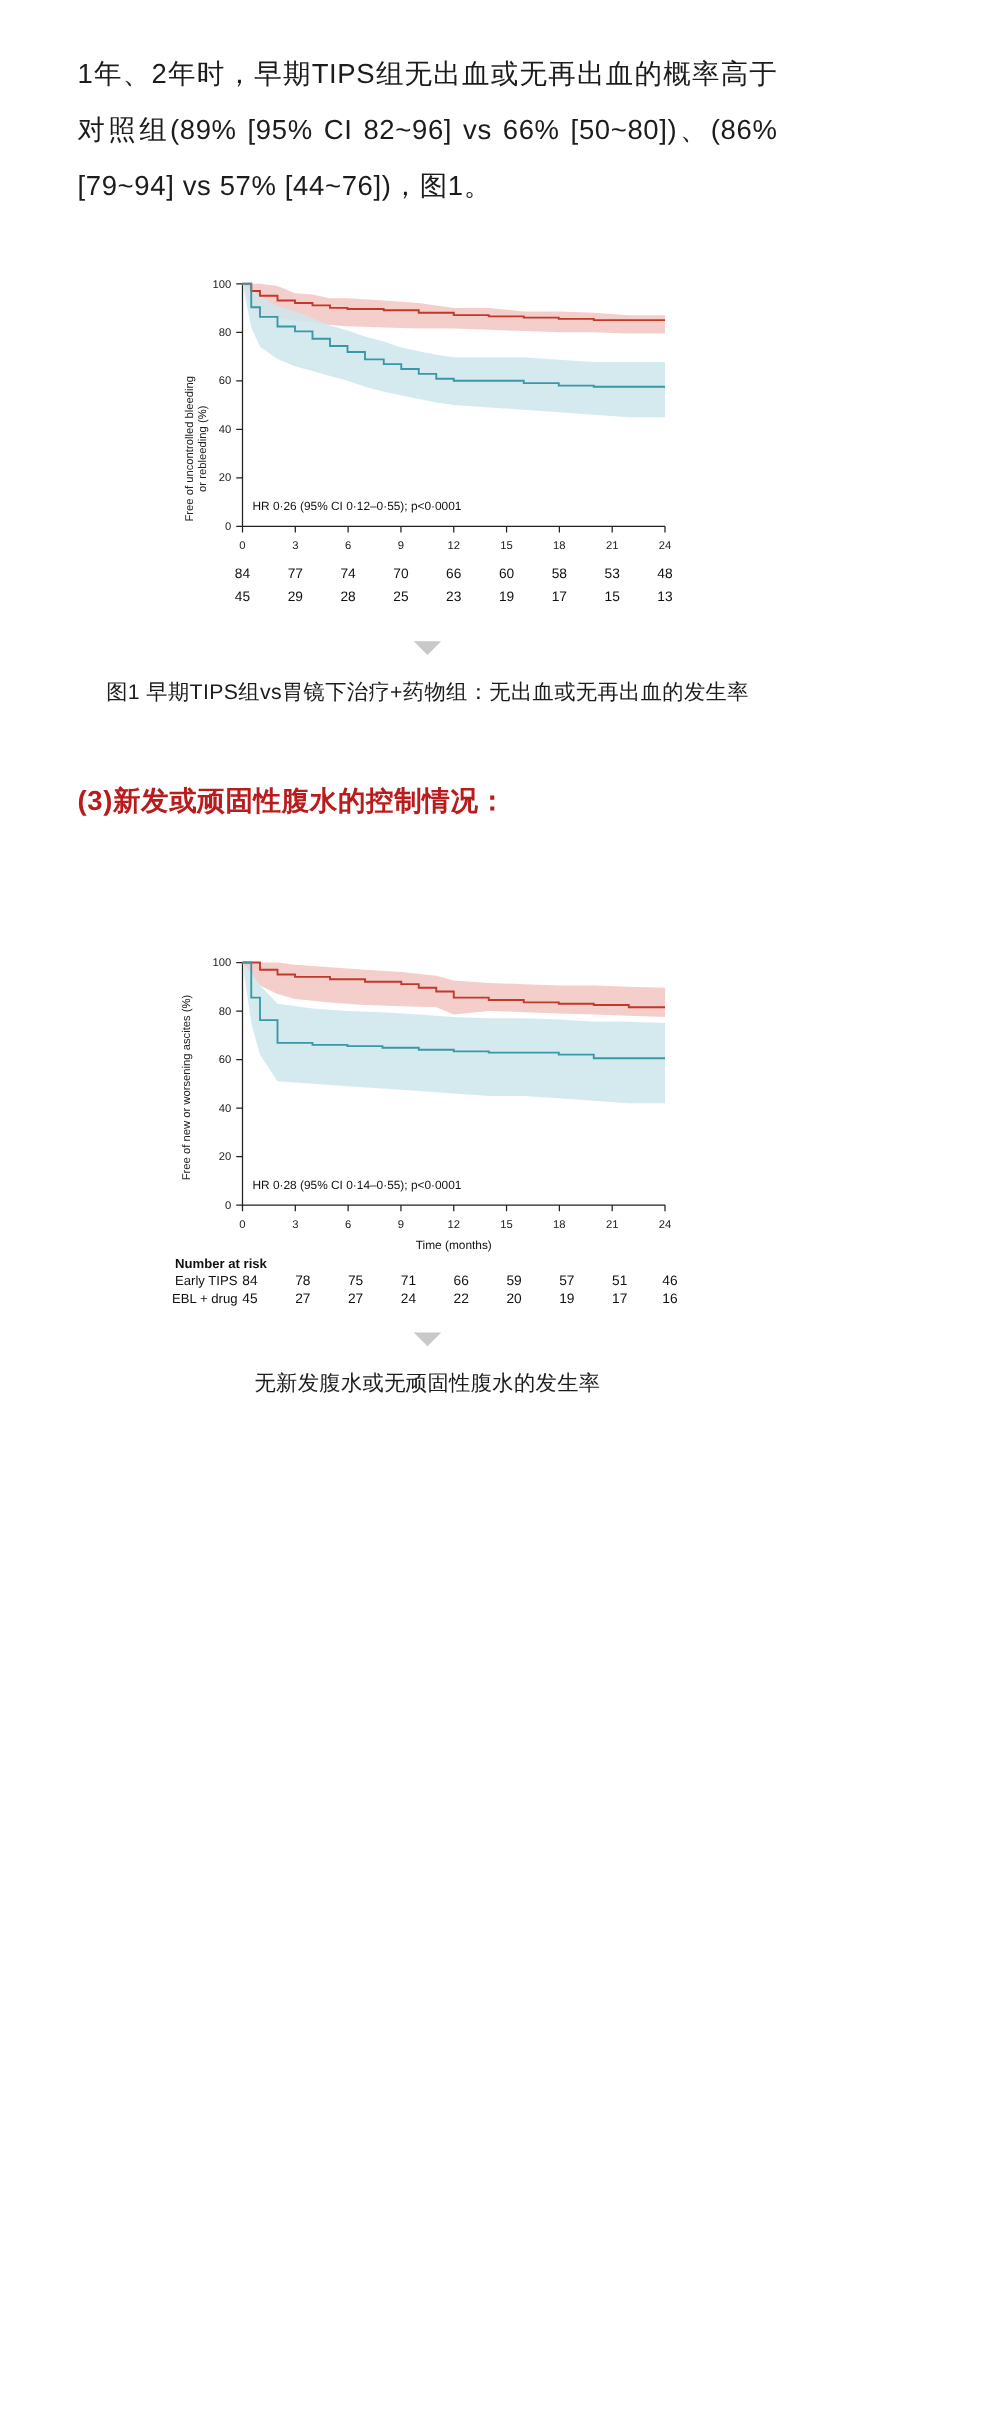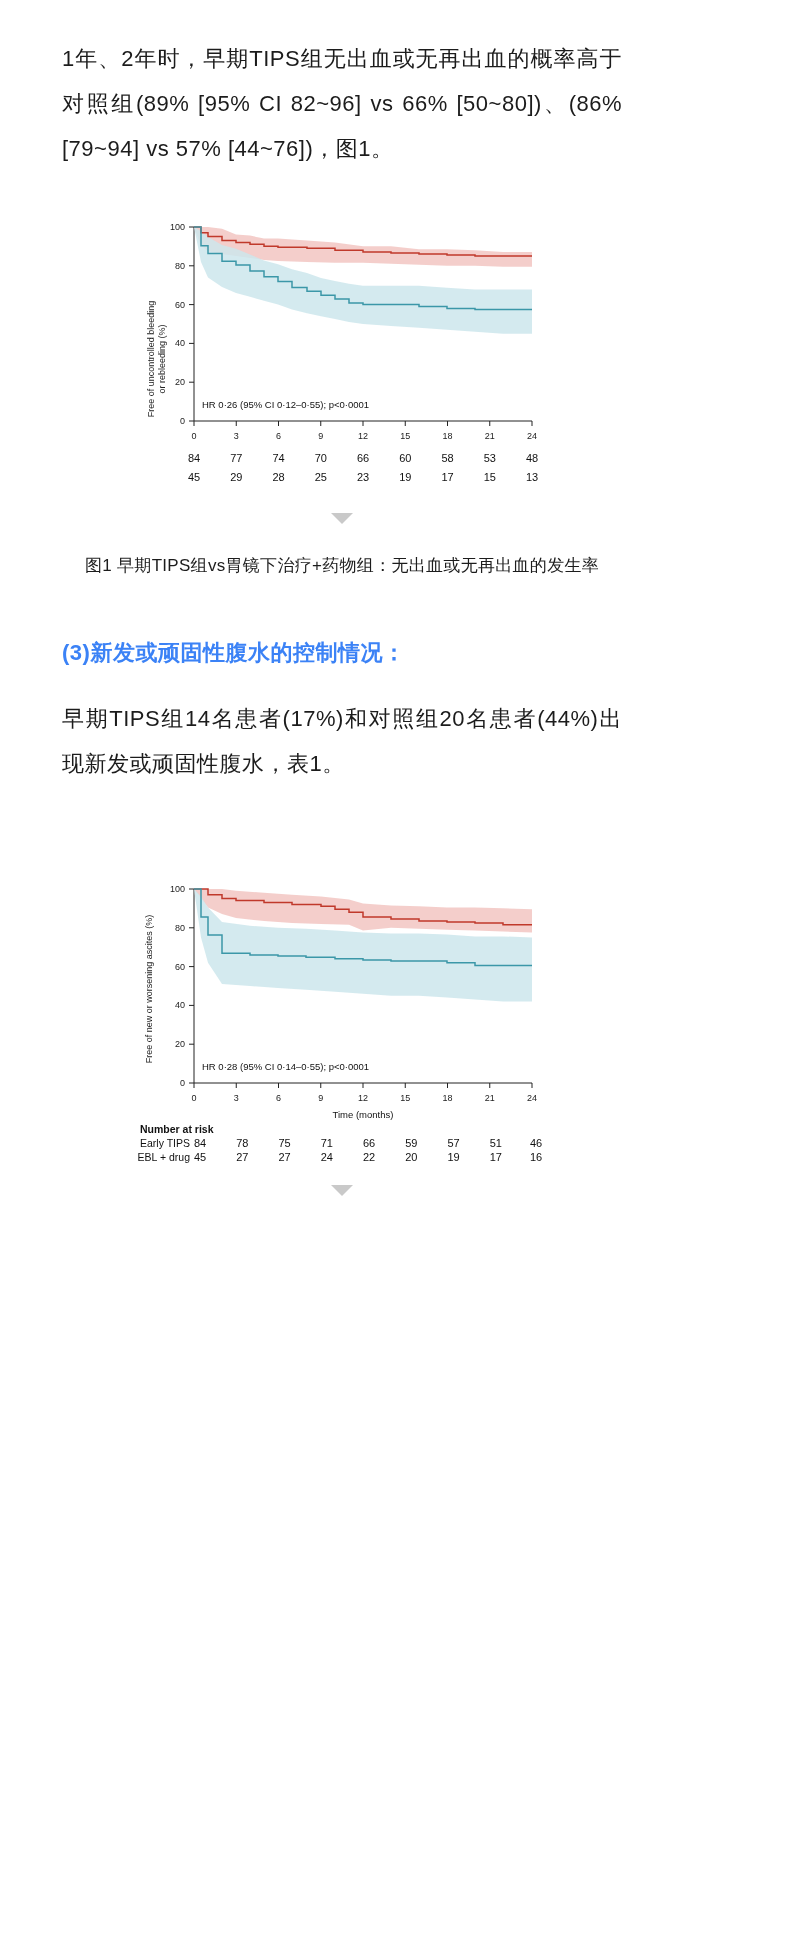--- a/index.html
+++ b/index.html
@@ -24,21 +24,21 @@
     margin:0 0 16px 0;
     color:#1c1c1c;
     text-align:justify;
   }
   p.para.first{margin-top:8px;}
   h3.sub{
     font-size:22px;
     font-weight:bold;
     margin:0 0 6px 0;
     letter-spacing:0.5px;
-    color:#3b82f6;
+    color:#b91c1c;
   }
   .spacer-sm{height:22px;}
   .spacer-md{height:46px;}
   .spacer-lg{height:58px;}
   .figure-wrap{
     width:100%;
     display:flex;
     flex-direction:column;
     align-items:center;
   }
@@ -46,21 +46,21 @@
     width:420px;
     position:relative;
   }
   .chart-box.wide{width:440px;}
   .fig-caption{
     font-size:17px;
     line-height:1.65;
     text-align:center;
     color:#1c1c1c;
     letter-spacing:0.3px;
-    margin-top:18px;
+    margin-top:6px;
   }
   .tri-mark{
     width:0;height:0;
     border-left:11px solid transparent;
     border-right:11px solid transparent;
     border-top:11px solid #c9c9c9;
     margin:14px auto 10px auto;
   }
   svg{display:block;}
   .risk-table{
@@ -163,21 +163,20 @@
 
     <div class="fig-caption">图1 早期TIPS组vs胃镜下治疗+药物组：无出血或无再出血的发生率</div>
   </div>
 
   <div class="spacer-lg"></div>
 
   <h3 class="sub">(3)新发或顽固性腹水的控制情况：</h3>
 
   <div class="spacer-sm"></div>
 
-  <p class="para">早期TIPS组14名患者(17%)和对照组20名患者(44%)出现新发或顽固性腹水，表1。</p>
 
   <div class="spacer-sm"></div>
 
 
   <div class="spacer-md"></div>
 
   <div class="figure-wrap">
     <div class="chart-box wide">
       <svg width="440" height="300" viewBox="0 0 440 300">
 
@@ -259,16 +258,17 @@
           <text x="331.5" y="290" text-anchor="middle">19</text>
           <text x="373.75" y="290" text-anchor="middle">17</text>
           <text x="414" y="290" text-anchor="middle">16</text>
         </g>
       </svg>
     </div>
 
     <div class="tri-mark"></div>
 
     <div class="fig-caption">
+      <div>无新发腹水或无顽固性腹水的发生率</div>
     </div>
   </div>
 
 </div>
 
 </body></html>

